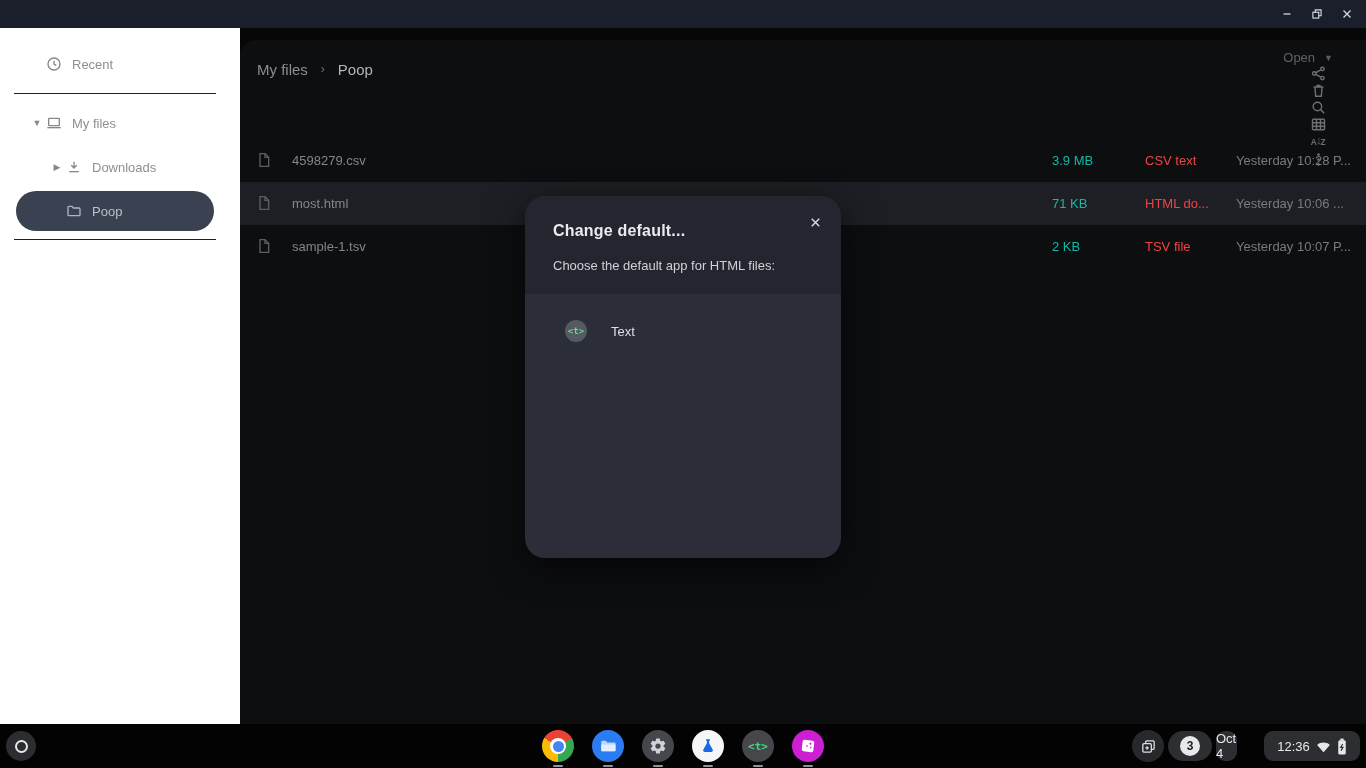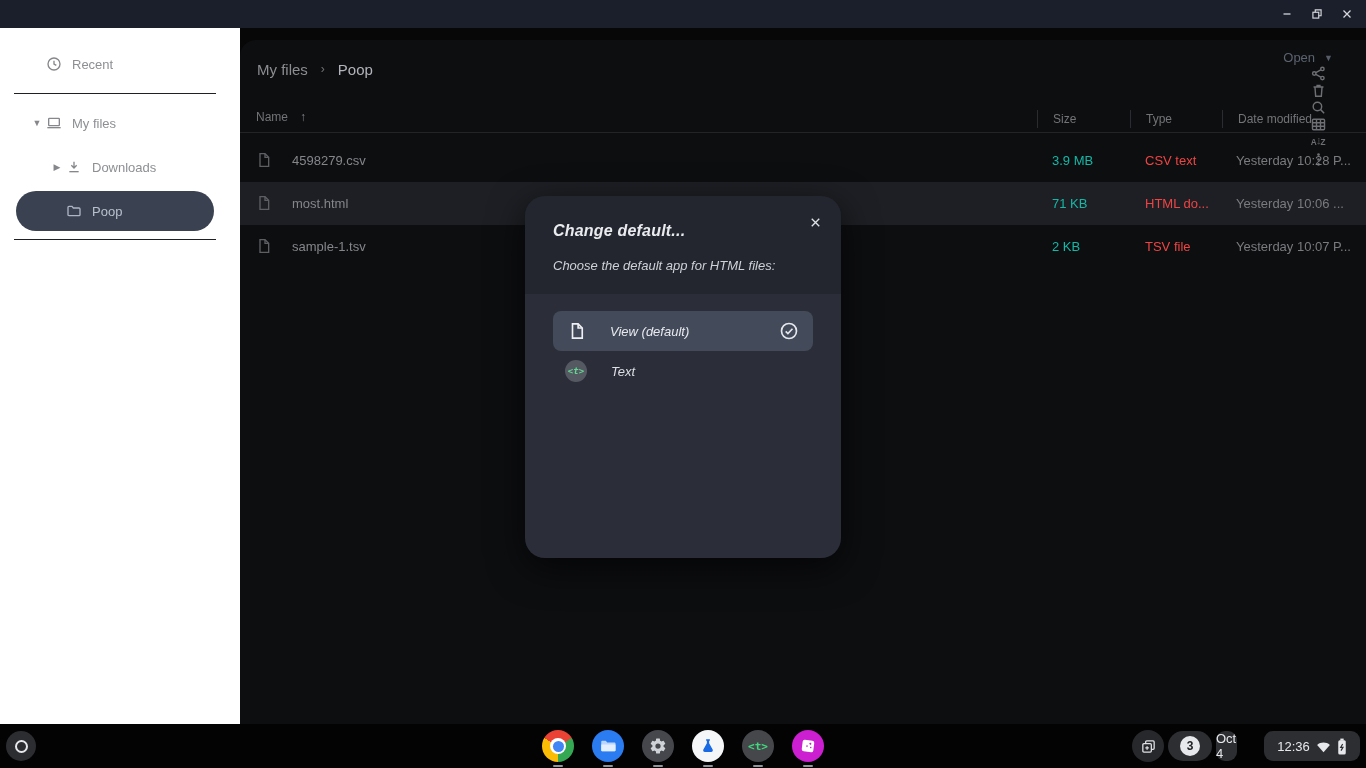--- a/index.html
+++ b/index.html
@@ -59,21 +59,21 @@
   .file-row.selected { background:#1d1f24; }
   .file-row .f-icon { position:absolute; left:16px; top:13px; width:16px; height:16px; color:#5d5f63; }
   .cell { position:absolute; top:0; height:43px; display:flex; align-items:center; white-space:nowrap; }
   .c-name { left:52px; }
   .c-size { left:812px; color:#14b8a6; }
   .c-type { left:905px; color:#ef4444; }
   .c-date { left:996px; right:10px; overflow:hidden; color:#797b7e; }
 
   
   .dialog { position:absolute; left:525px; top:196px; width:316px; height:362px;
-    border-radius:20px; box-shadow:0 10px 36px rgba(0,0,0,.65); overflow:hidden;font-style:italic; }
+    border-radius:20px; box-shadow:0 10px 36px rgba(0,0,0,.65); overflow:hidden; }
   .dialog-top { height:98px; background:#24262f; position:relative; }
   .dialog-title { position:absolute; left:28px; top:26px; font-size:16px; font-weight:700; color:#e9ebef; letter-spacing:.2px; }
   .dialog-sub { position:absolute; left:28px; top:62px; font-size:13px; color:#ced1d7; }
   .dialog-close { position:absolute; top:12px; right:12px; width:28px; height:28px;
     display:flex; align-items:center; justify-content:center; color:#dfe1e5; }
   .dialog-body { height:264px; background:#2b2d39; padding-top:17px; }
   .opt-row { position:relative; margin:0 28px; height:40px; border-radius:8px;
     display:flex; align-items:center; padding-left:12px; font-size:13px; color:#dddfe4; }
   .opt-row.selected { background:#434a59; color:#e7e9ee; }
   .opt-icon-doc { width:18px; height:18px; color:#eef0f4; margin-left:3px; }
@@ -239,35 +239,20 @@
         </div>
         <div class="tb-btn">
           <svg width="17" height="17" viewBox="0 0 24 24" fill="currentColor">
               <circle cx="12" cy="5" r="1.9"></circle>
               <circle cx="12" cy="12" r="1.9"></circle>
               <circle cx="12" cy="19" r="1.9"></circle>
             </svg>
         </div>
       </div>
 
-      <div class="list-header">
-        <div class="hdr-name">
-          <span>Name</span>
-          <span class="sort-arrow">↑</span>
-        </div>
-        <div class="hdr-col hdr-size">
-            <span>Size</span>
-          </div>
-        <div class="hdr-col hdr-type">
-            <span>Type</span>
-          </div>
-        <div class="hdr-col hdr-date">
-            <span>Date modified</span>
-          </div>
-      </div>
 
       <div class="rows">
         <div class="file-row">
           <span class="f-icon">
             <svg width="16" height="16" viewBox="0 0 24 24" fill="none" stroke="currentColor" stroke-width="2">
                 <path d="M6 2.5h7.5L19 8v13.5H6z"></path>
                 <path d="M13.5 2.5V8H19"></path>
               </svg>
           </span>
           <span class="cell c-name">4598279.csv</span>
@@ -307,35 +292,20 @@
     <div class="dialog-top">
       <div class="dialog-title">Change default...</div>
       <div class="dialog-sub">Choose the default app for HTML files:</div>
       <div class="dialog-close">
         <svg width="15" height="15" viewBox="0 0 24 24">
             <path d="M6 6l12 12M18 6L6 18" stroke="currentColor" stroke-width="2.2"></path>
           </svg>
       </div>
     </div>
     <div class="dialog-body">
-      <div class="opt-row selected">
-        <span class="opt-icon-doc">
-          <svg width="18" height="18" viewBox="0 0 24 24" fill="none" stroke="currentColor" stroke-width="2.2">
-              <path d="M6 2.5h7.5L19 8v13.5H6z"></path>
-              <path d="M13.5 2.5V8H19"></path>
-            </svg>
-        </span>
-        <span class="opt-label">View (default)</span>
-        <span class="opt-check">
-          <svg width="20" height="20" viewBox="0 0 24 24" fill="none" stroke="currentColor" stroke-width="2">
-              <circle cx="12" cy="12" r="9"></circle>
-              <path d="M8 12.4l2.7 2.7 5.5-5.8"></path>
-            </svg>
-        </span>
-      </div>
       <div class="opt-row">
         <span class="opt-icon-app">&lt;t&gt;</span>
         <span class="opt-label">Text</span>
       </div>
     </div>
   </div>
 
   <div class="shelf">
     <div class="launcher">
       <div class="launcher-ring"></div>

